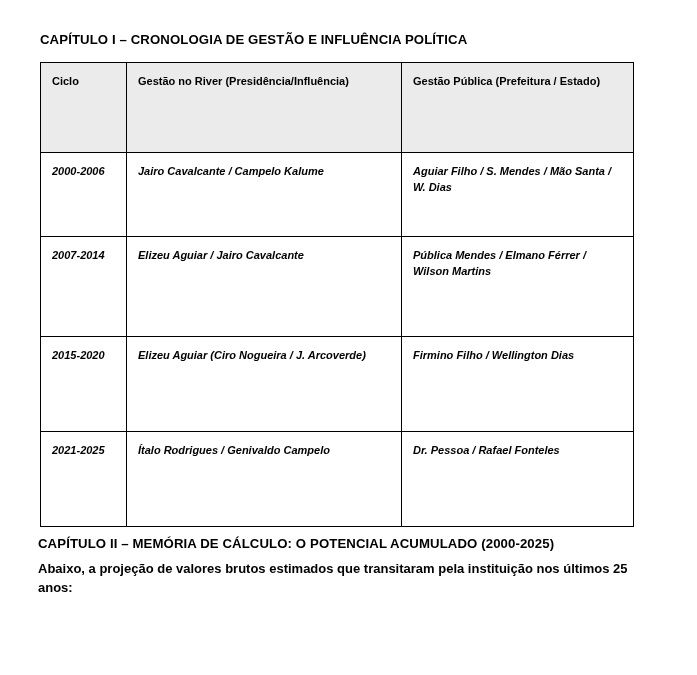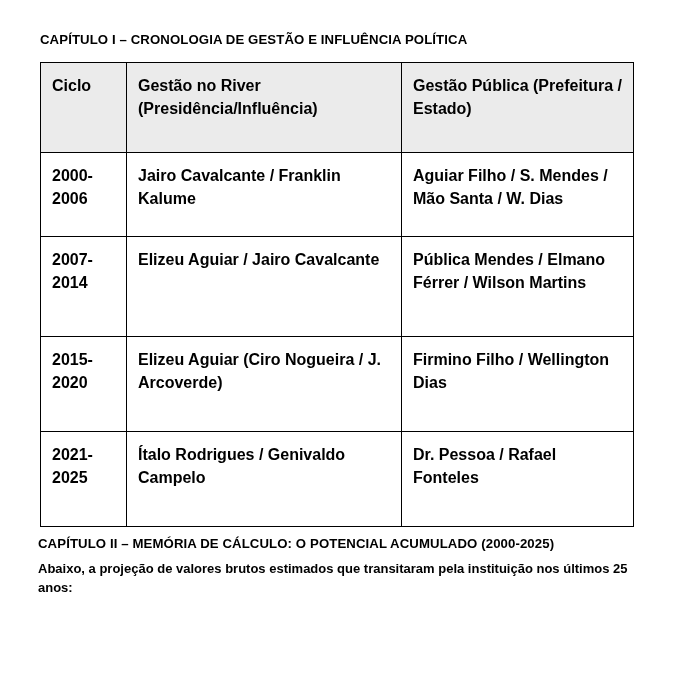--- a/index.html
+++ b/index.html
@@ -37,31 +37,32 @@
     width: 593px;
     margin-top: 13px;
     margin-left: 2px;
     table-layout: fixed;
   }
   table.cronologia td,
   table.cronologia th {
     border: 1px solid #000000;
     vertical-align: top;
     padding: 11px 11px 10px 11px;
-    font-size: 16px;
+    font-size: 11px;
     font-weight: bold;
     line-height: 1.45;
     text-align: left;
   }
   table.cronologia thead th {
     background: #ebebeb;
     height: 68px;
   }
   table.cronologia tbody td {
     background: #ffffff;
+    font-style: italic;
   }
   col.c1 { width: 86px; }
   col.c2 { width: 275px; }
   col.c3 { width: 232px; }
 
   tr.row-1 td { height: 62px; }
   tr.row-2 td { height: 78px; }
   tr.row-3 td { height: 73px; }
   tr.row-4 td { height: 73px; }
 
@@ -107,21 +108,21 @@
           <span class="cell-text">Gestão Pública (Prefeitura / Estado)</span>
         </th>
       </tr>
     </thead>
     <tbody>
       <tr class="row-1">
         <td>
           <span class="cell-text">2000-2006</span>
         </td>
         <td>
-          <span class="cell-text">Jairo Cavalcante / Franklin Kalume</span>
+          <span class="cell-text">Jairo Cavalcante / Campelo Kalume</span>
         </td>
         <td>
           <span class="cell-text">Aguiar Filho / S. Mendes / Mão Santa / W. Dias</span>
         </td>
       </tr>
       <tr class="row-2">
         <td>
           <span class="cell-text">2007-2014</span>
         </td>
         <td>

